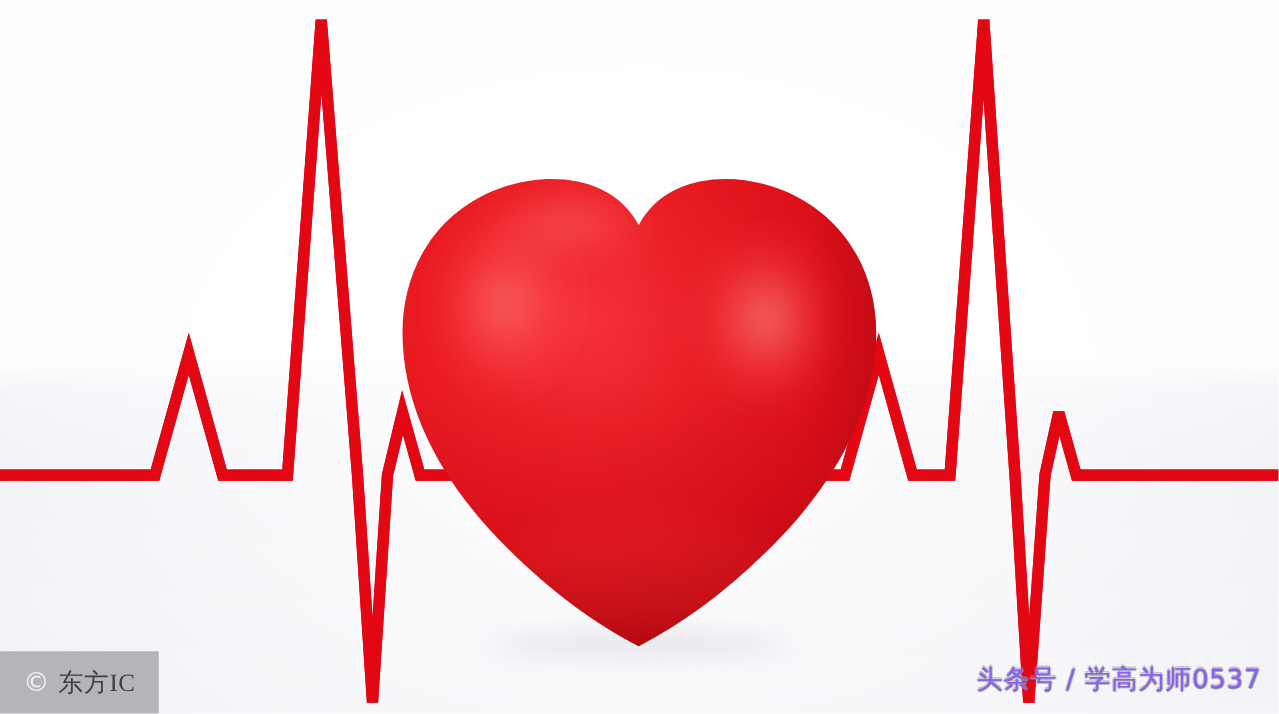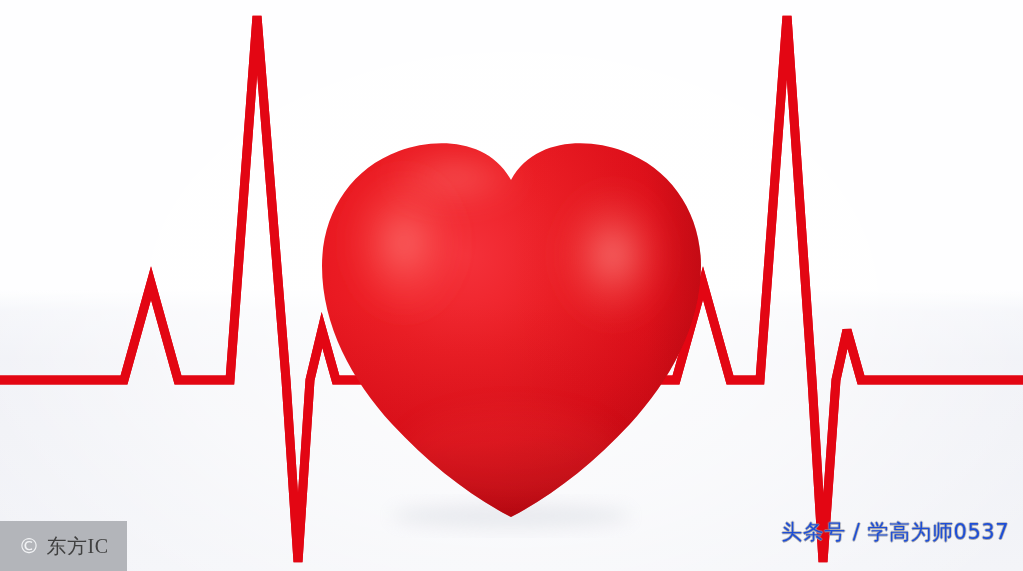--- a/index.html
+++ b/index.html
@@ -76,24 +76,24 @@
   }
   .wm-box .wm-t {
     font-size: 20px;
     color: #404040;
     letter-spacing: 0.5px;
     font-family: Liberation Serif, serif;
   }
   .wm-right {
     position: absolute;
     right: 14px;
-    top: 518px;
+    top: 529px;
     font-size: 21px;
     letter-spacing: 0.5px;
-    color: #1d4ed8;
+    color: #8b5cf6;
     text-shadow:
        0 1px 0 rgba(150,152,160,0.85),
        0 -1px 0 rgba(150,152,160,0.55),
        1px 0 0 rgba(150,152,160,0.55),
       -1px 0 0 rgba(150,152,160,0.55);
     font-family: "DejaVu Sans", sans-serif;
     white-space: nowrap;
   }
 </style>
 </head>

